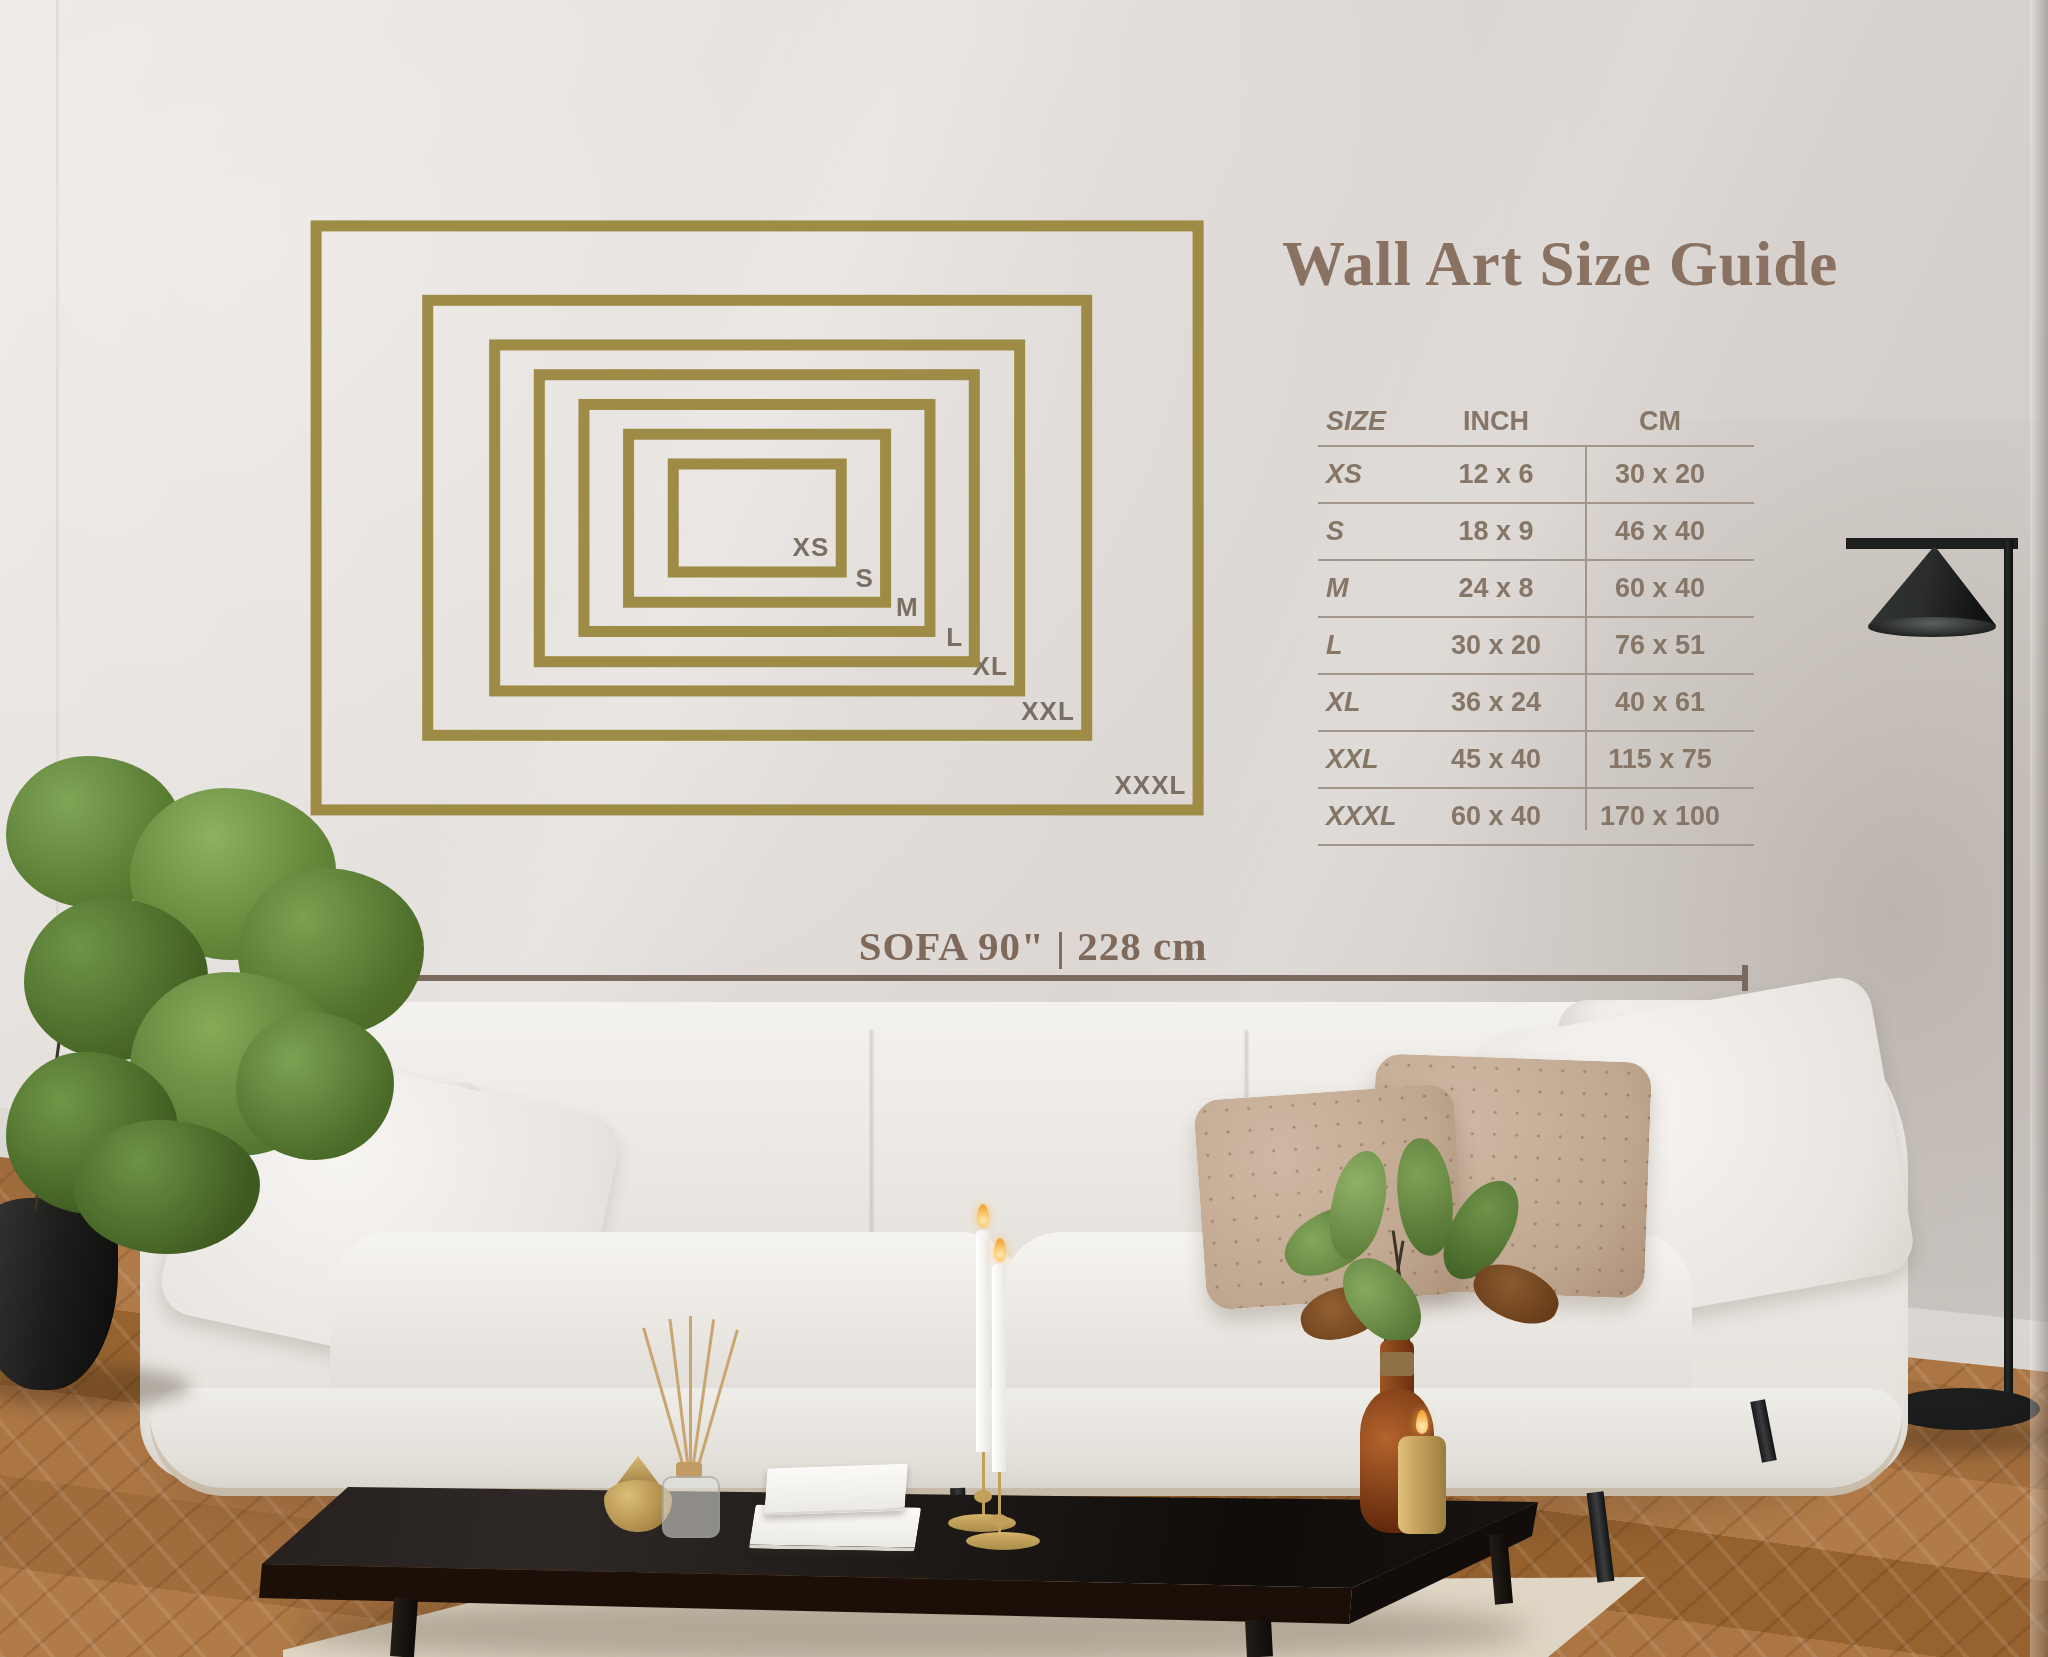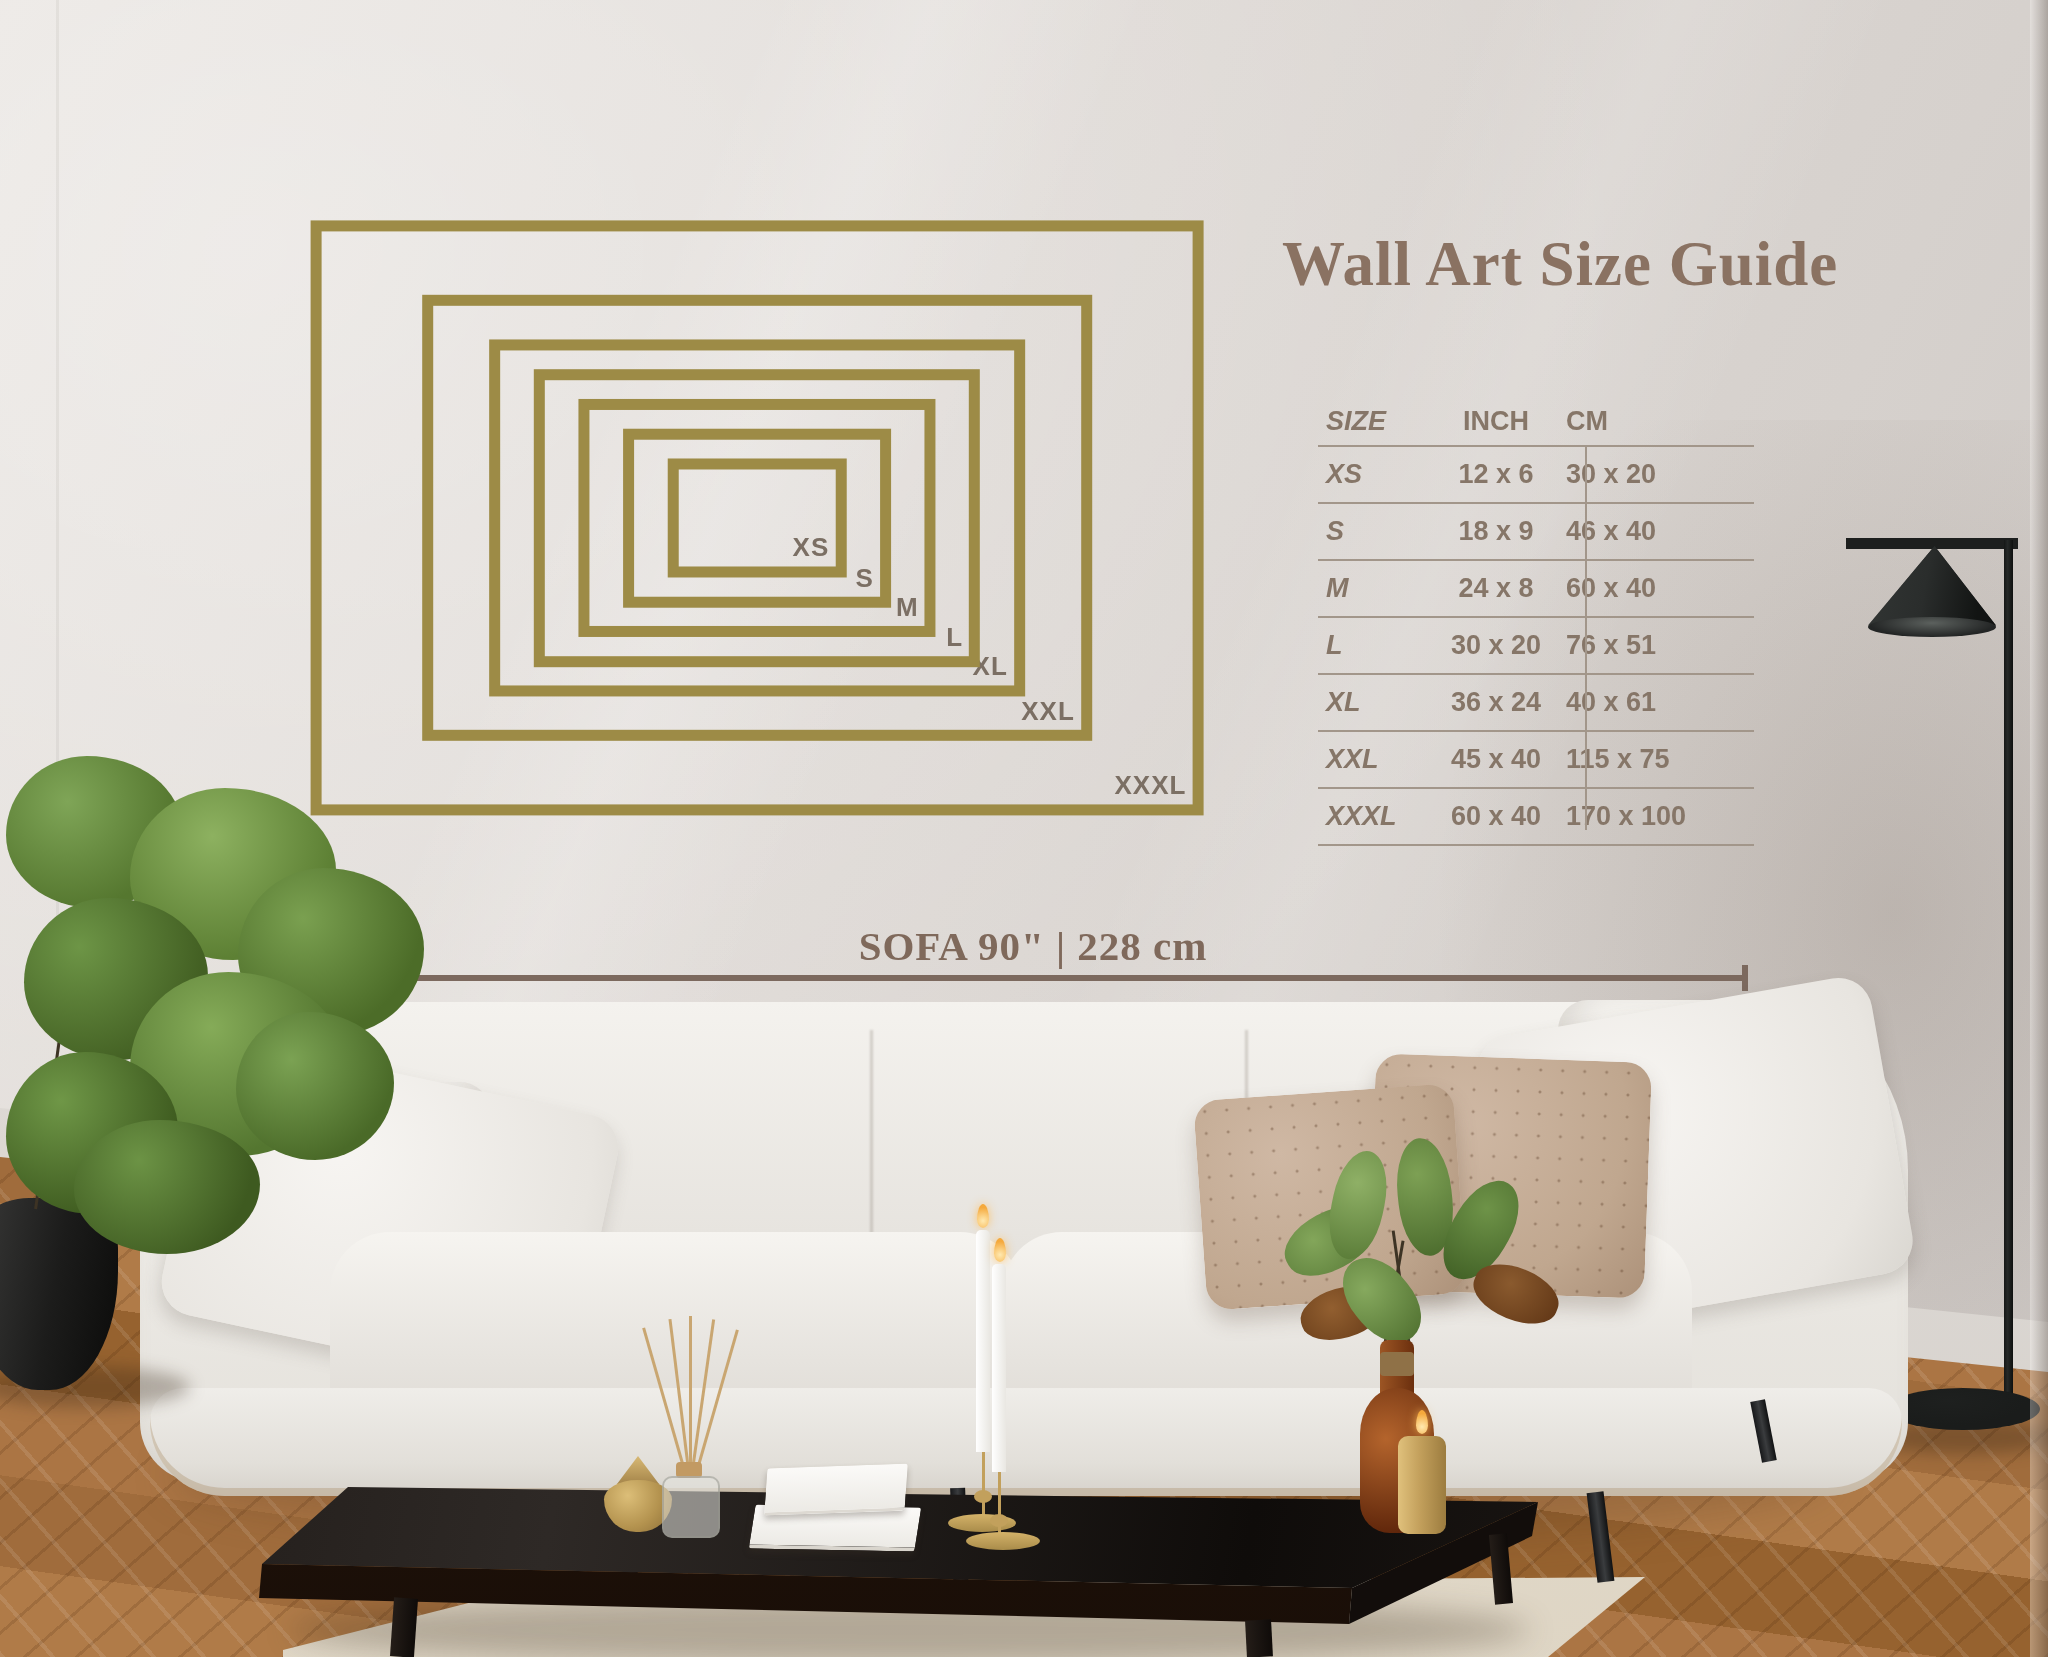--- a/index.html
+++ b/index.html
@@ -37,21 +37,21 @@
          box-sizing:border-box;border:11px solid #9d8b46;}
   .frame-label{position:absolute;right:6px;bottom:3px;font-weight:bold;font-size:26px;
          letter-spacing:1px;color:#7b6f64;}
   .guide-title{left:1282px;top:216px;width:700px;font-family:"Liberation Serif","DejaVu Serif",serif;
          font-weight:bold;font-size:63px;letter-spacing:1px;color:#8a7262;margin-top:12px;}
   .size-table{left:1318px;top:398px;width:436px;color:#867668;font-weight:bold;font-size:27px;}
   .st-row{display:flex;align-items:center;height:55px;border-bottom:2px solid #a2968a;}
   .st-row.head{height:47px;border-bottom:2px solid #a2968a;}
   .st-c0{width:100px;padding-left:8px;font-style:italic;}
   .st-c1{width:140px;text-align:center;}
-  .st-c2{width:188px;text-align:left;}
+  .st-c2{width:188px;text-align:center;}
   .st-divider{position:absolute;left:267px;top:47px;width:2px;height:385px;background:#a2968a;}
   .measure-text{left:318px;top:922px;width:1430px;text-align:center;
     font-family:"Liberation Serif","DejaVu Serif",serif;font-weight:bold;font-size:41px;
     color:#7f695b;letter-spacing:1px;}
   .measure-line{left:318px;top:975px;width:1430px;height:6px;background:#7c695e;}
   .measure-line::before,.measure-line::after{content:"";position:absolute;top:-10px;width:6px;height:26px;background:#7c695e;}
   .measure-line::before{left:0;}.measure-line::after{right:0;}
 
   
   .sofa-shadow{left:170px;top:1400px;width:1660px;height:150px;z-index:4;border-radius:50%;

